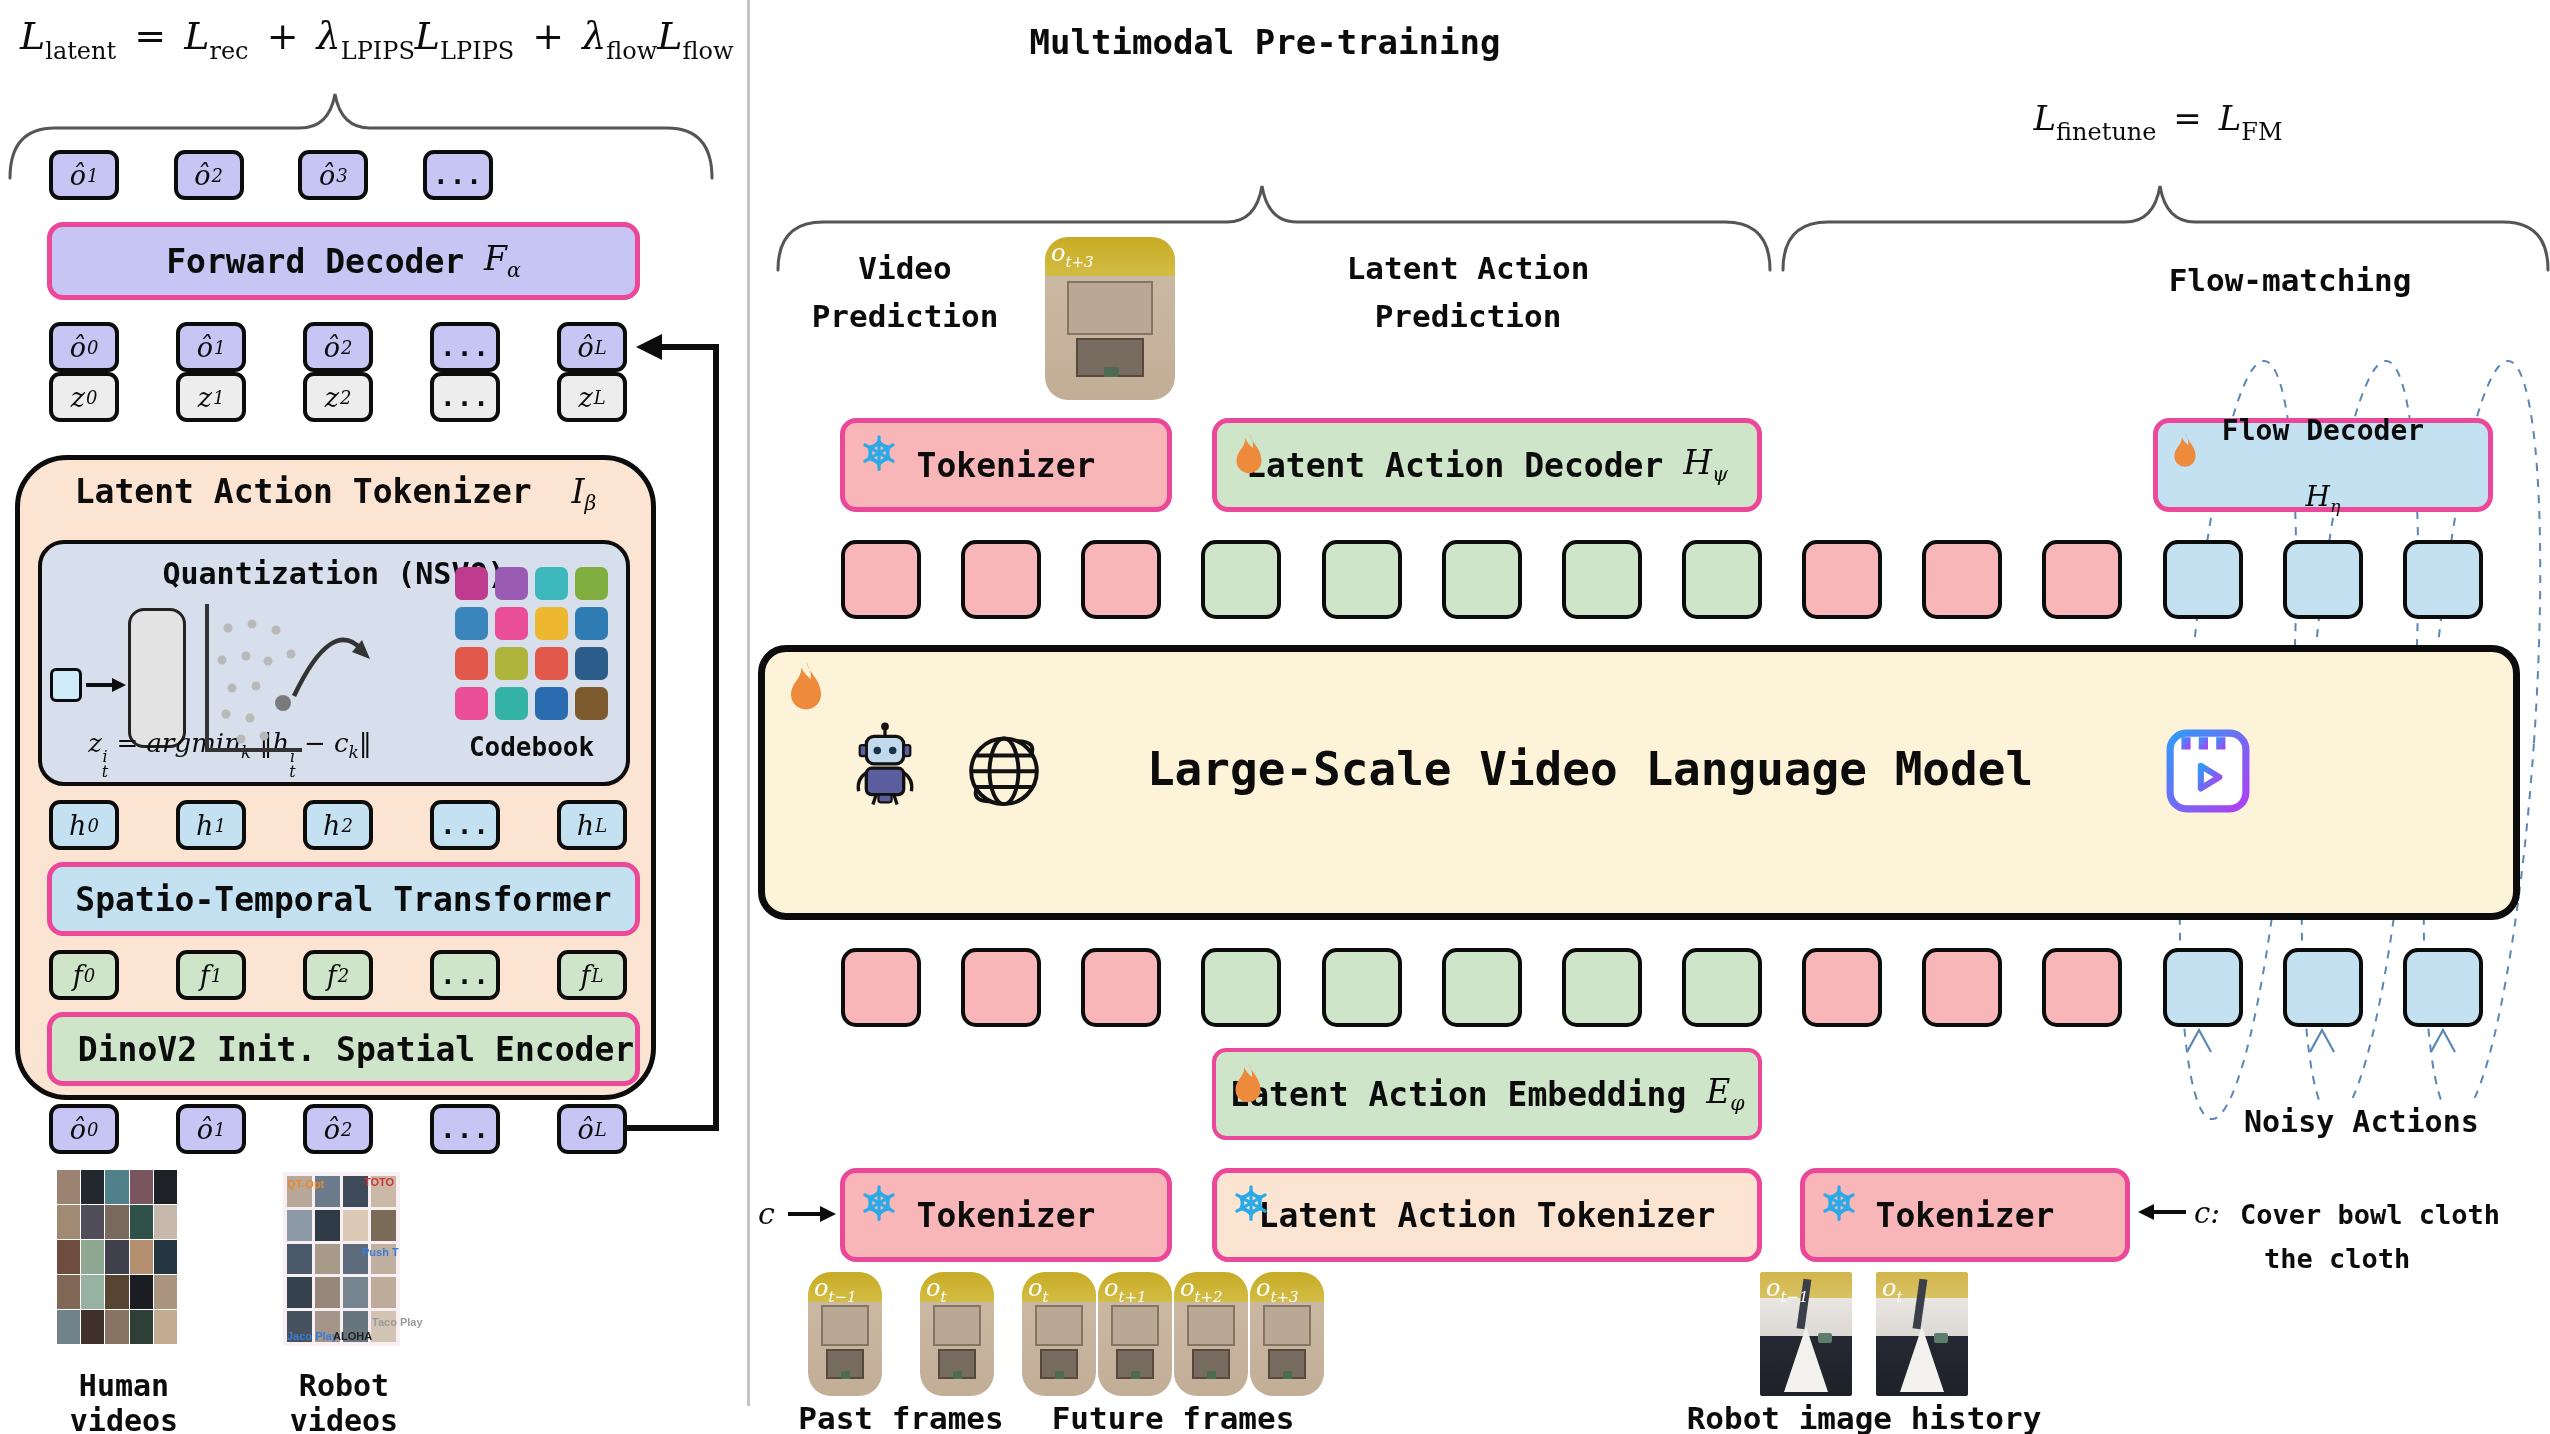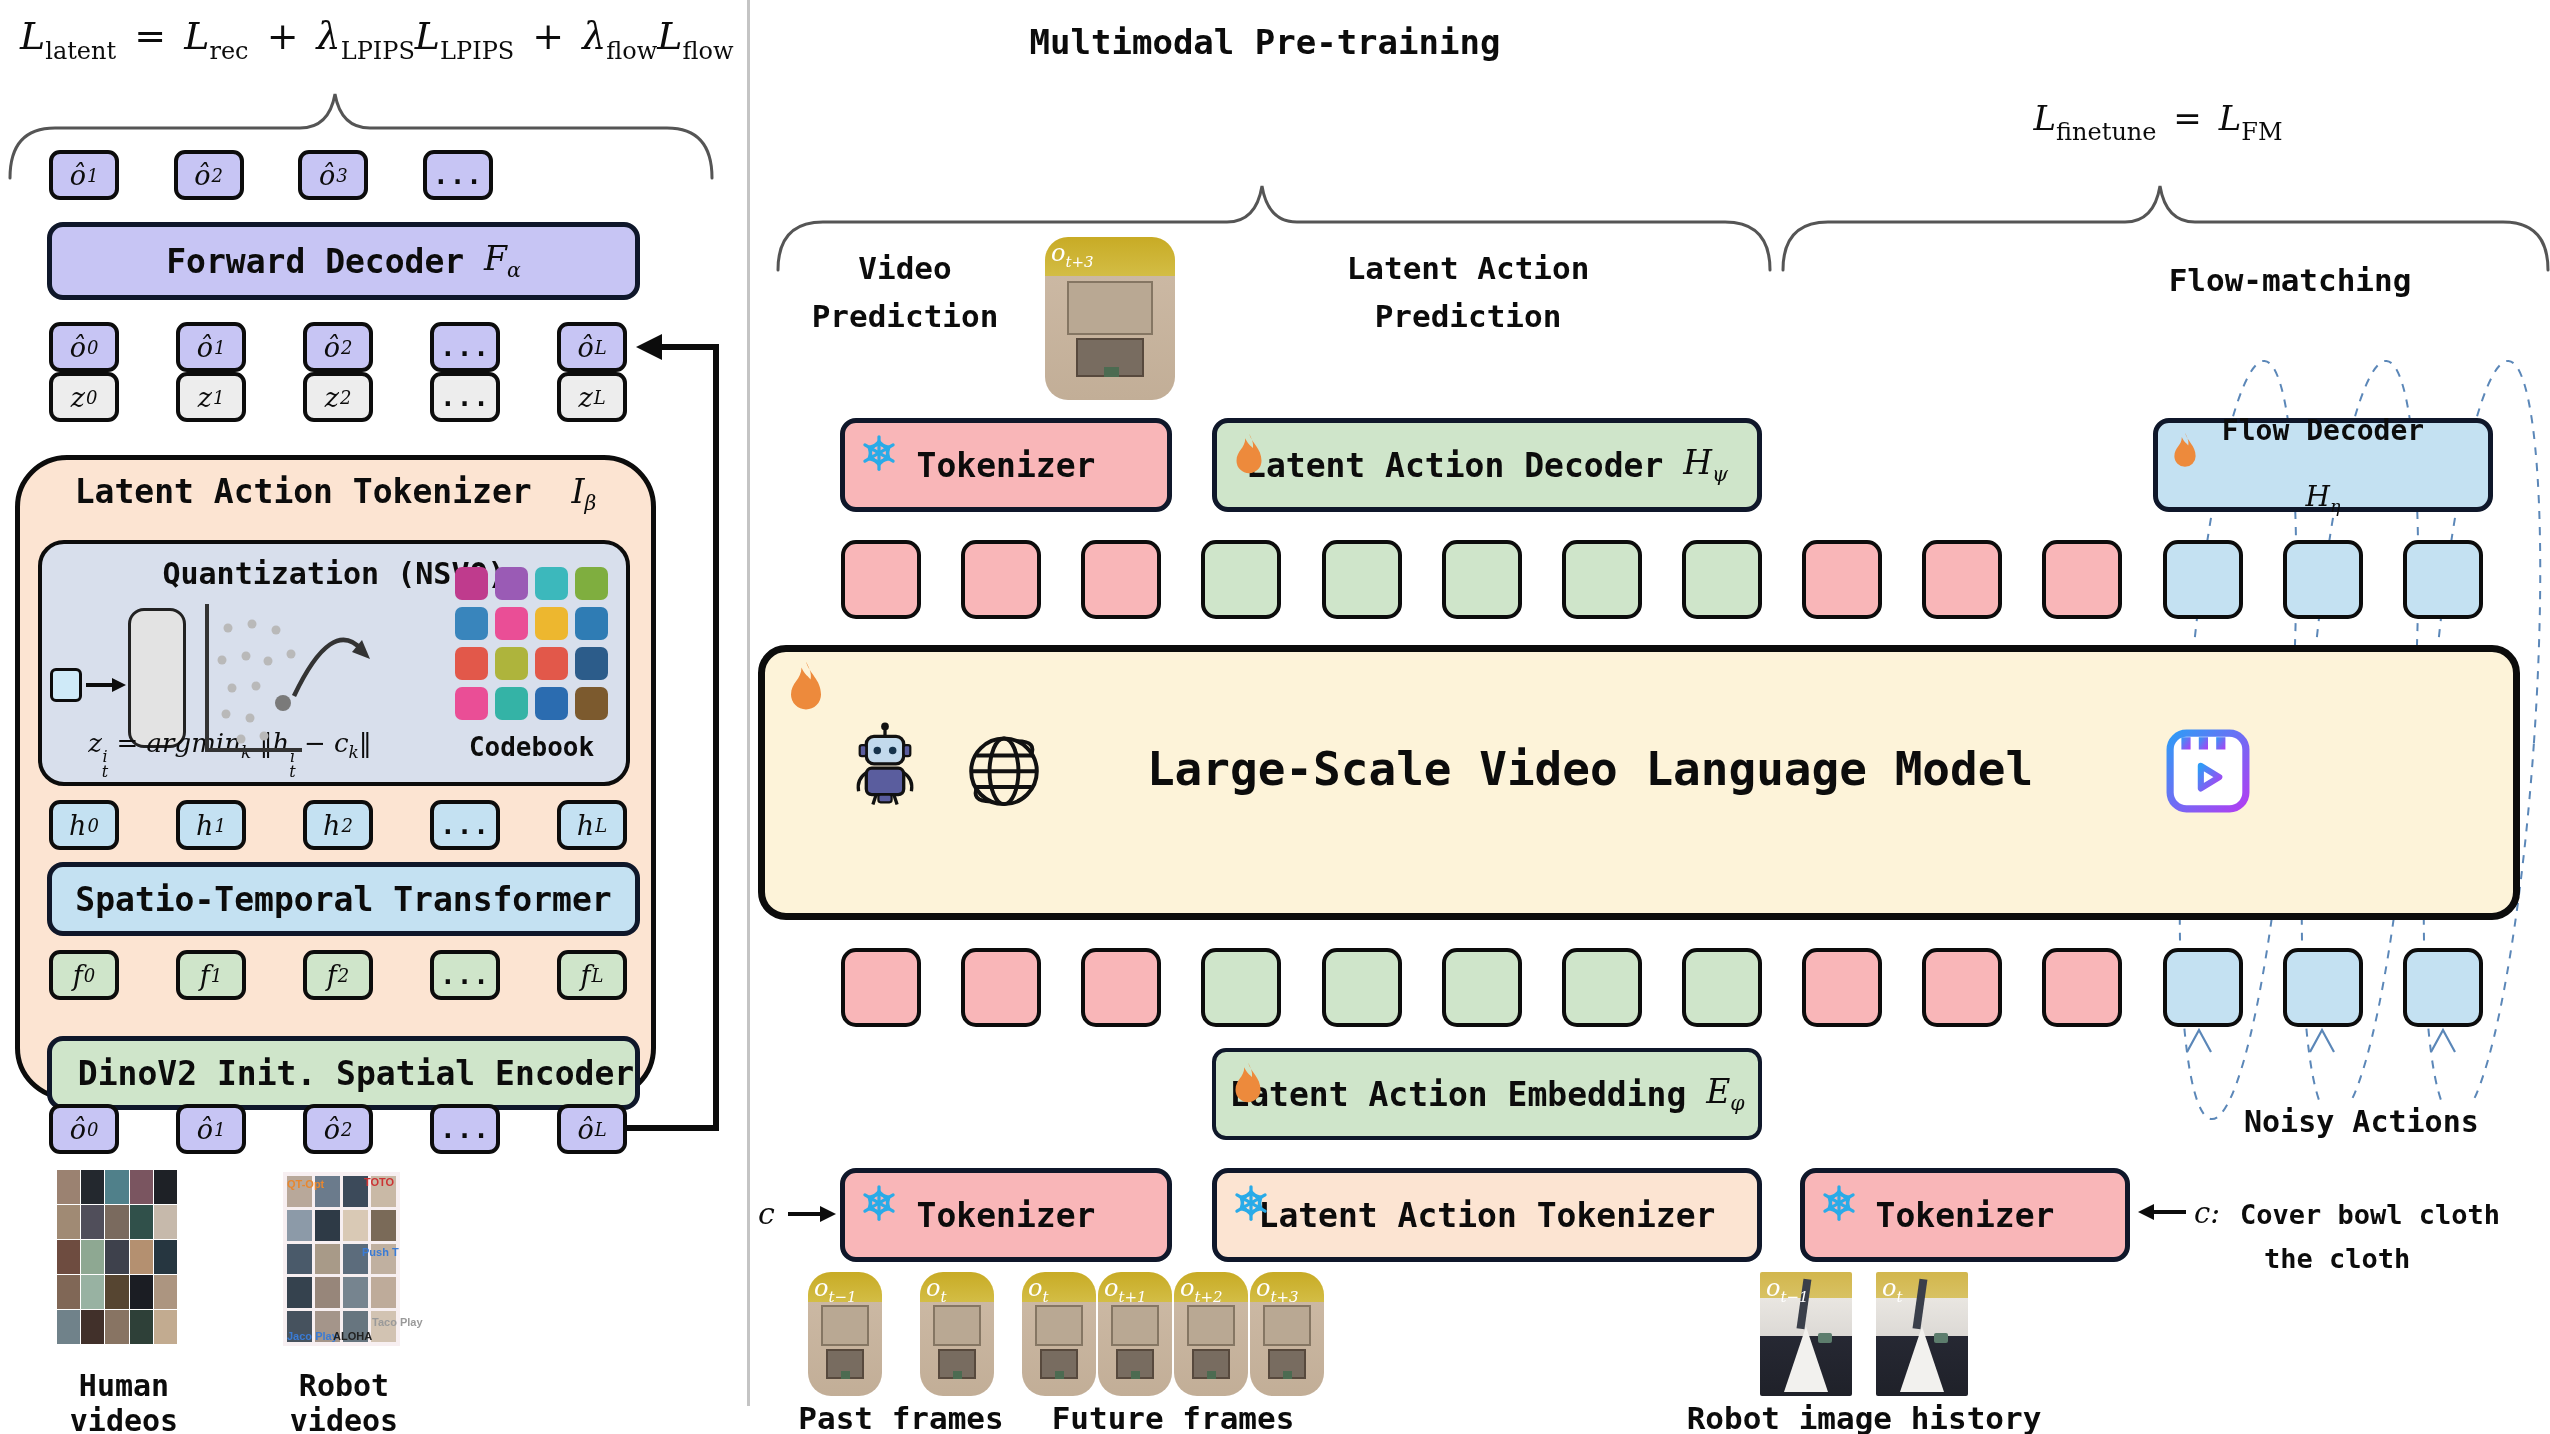--- a/index.html
+++ b/index.html
@@ -13,21 +13,21 @@
   .box-row{position:absolute;display:flex;justify-content:space-between;z-index:4;}
   .lbox{width:70px;height:50px;border:4px solid #0c0c0c;border-radius:11px;background:#fff;
         display:flex;align-items:center;justify-content:center;
         font:italic 27px "DejaVu Serif",serif;box-sizing:border-box;}
   .lbox sub{font-size:18px;vertical-align:-6px;font-style:italic;margin-left:1px;}
   .lbox.dots{font:700 26px "DejaVu Sans Mono",monospace;letter-spacing:1px;}
   .purple .lbox{background:#c7c5f4;}
   .grayrow .lbox{background:#ededed;}
   .bluerow .lbox{background:#c4e1f2;}
   .greenrow .lbox{background:#cfe5ca;}
-  .bigbox{position:absolute;border:5px solid #0f172a;border-radius:16px;display:flex;
+  .bigbox{position:absolute;border:5px solid #ec4899;border-radius:16px;display:flex;
           align-items:center;justify-content:center;font:600 33px "DejaVu Sans Mono",monospace;
           box-sizing:border-box;z-index:4;}
   .bigbox .param, .param{font-family:"DejaVu Serif",serif;font-style:italic;font-weight:400;}
   .param sub{font-size:0.62em;vertical-align:-0.35em;}
   .bb-purple{background:#c7c5f4;}
   .bb-blue{background:#c4e1f2;flex-direction:column;}
   .bb-green{background:#cfe5ca;}
   .bb-pink{background:#f9b6b8;}
   .bb-peach{background:#fce4d2;}
   
@@ -271,21 +271,21 @@
       </div>
       <div class="lbox dots">
         <span>...</span>
       </div>
       <div class="lbox">
         <span>f</span>
         <sub>L</sub>
       </div>
     </div>
 
-  <div class="bigbox bb-green" style="left:47px;top:1036px;width:593px;height:74px;padding-left:25px;">
+  <div class="bigbox bb-green" style="left:47px;top:1012px;width:593px;height:74px;padding-left:25px;">
     <span>DinoV2 Init. Spatial Encoder</span>
   </div>
 
   <div class="box-row purple" style="left:49px;top:1104px;width:578px;">
       <div class="lbox">
         <span>ô</span>
         <sub>0</sub>
       </div>
       <div class="lbox">
         <span>ô</span>

